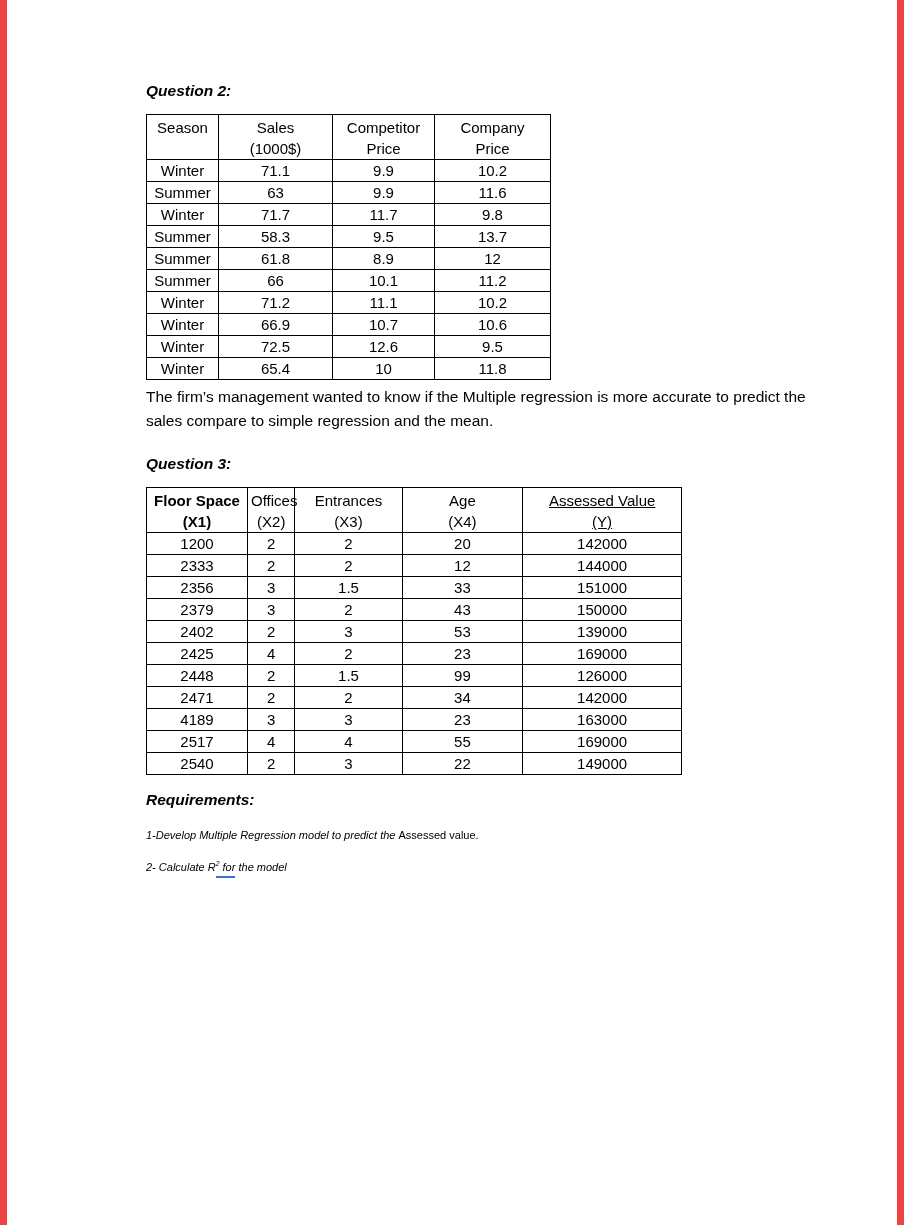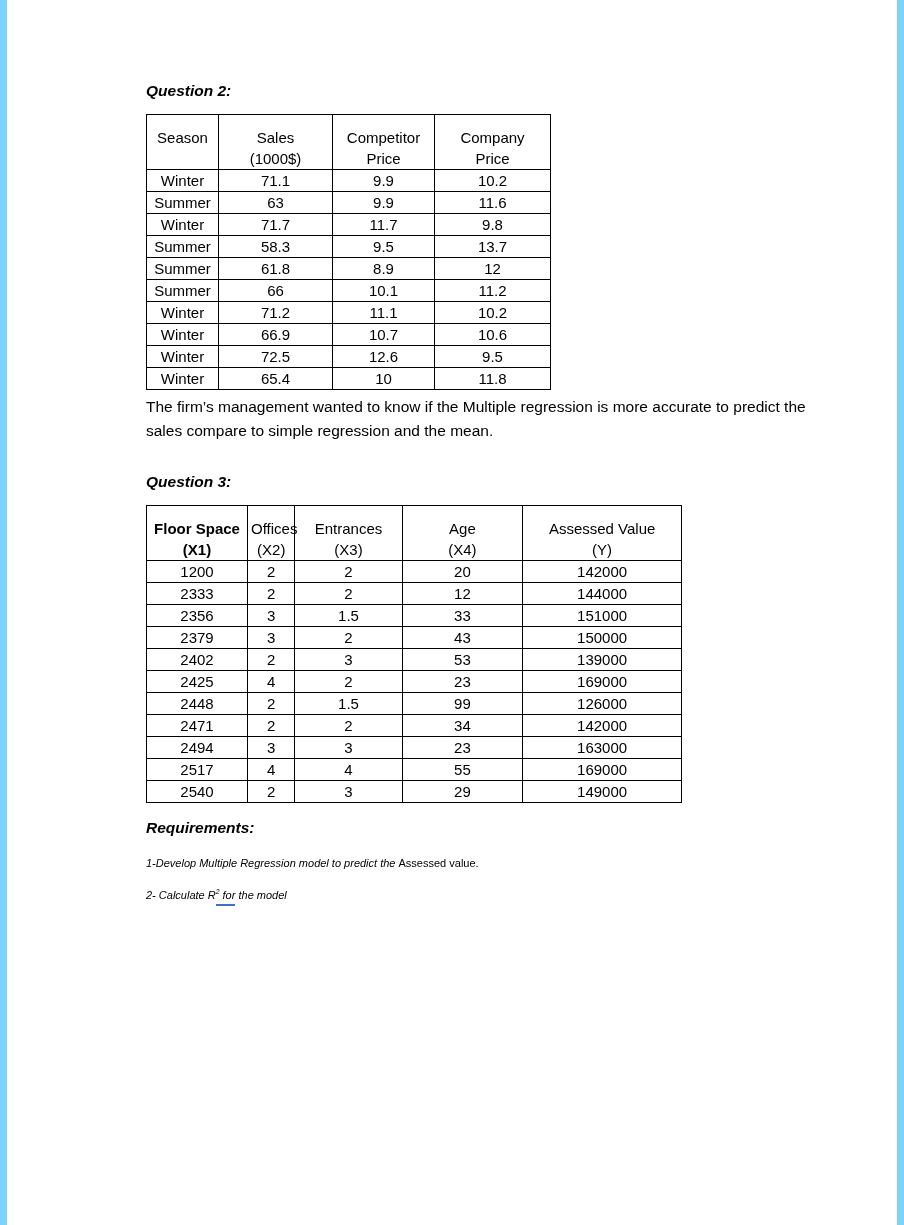--- a/index.html
+++ b/index.html
@@ -6,21 +6,21 @@
   html, body { background: #cccccc; }
   body {
     font-family: "Liberation Sans", sans-serif;
     color: #000;
     -webkit-font-smoothing: antialiased;
   }
   .canvas {
     width: 904px;
     height: 1225px;
     margin: 0 auto;
-    background: #7dd3fc;
+    background: #ef4444;
     overflow: hidden;
   }
   .page {
     width: 890px;
     height: 1225px;
     margin: 0 7px;
     background: #ffffff;
   }
   .content {
     padding: 82px 0 0 139px;
@@ -39,42 +39,42 @@
   table.doc-table th, table.doc-table td {
     border: 1px solid #000;
     font-size: 15px;
     font-weight: normal;
     text-align: center;
     padding: 0 3px;
   }
   table.doc-table th {
     height: 45px;
     vertical-align: top;
-    padding-top: 12px;
+    padding-top: 2px;
     line-height: 21px;
   }
   table.doc-table td { height: 22px; }
   #t2 { width: 404px; }
   #t2 th:nth-child(1) { width: 72px; }
   #t2 th:nth-child(2) { width: 114px; }
   #t2 th:nth-child(3) { width: 102px; }
   #t2 th:nth-child(4) { width: 116px; margin-top: 28px; }
   #t3 { width: 536px; }
   #t3 th:nth-child(1) { width: 98px; font-weight: bold; }
   #t3 th:nth-child(2) { width: 46px; margin-left: 16px; }
   #t3 th:nth-child(3) { width: 104px; }
   #t3 th:nth-child(4) { width: 117px; }
-  #t3 th:nth-child(5) { width: 154px; }
+  #t3 th:nth-child(5) { width: 154px; text-decoration: underline; }
   .para {
     font-size: 15.5px;
     line-height: 24px;
     width: 690px;
     margin-top: 5px;
   }
-  .gap-q3 { margin-top: 30px; }
+  .gap-q3 { margin-top: 22px; }
   .req-title { margin-top: 16px; margin-bottom: 0; }
   .req-line {
     font-size: 11px;
     margin-top: 20px;
   }
   .it { font-style: italic; }
   sup {
     font-size: 0.62em;
     vertical-align: super;
     line-height: 0;
@@ -258,38 +258,38 @@
               <td>126000</td>
             </tr>
             <tr>
               <td>2471</td>
               <td>2</td>
               <td>2</td>
               <td>34</td>
               <td>142000</td>
             </tr>
             <tr>
-              <td>2494</td>
+              <td>4189</td>
               <td>3</td>
               <td>3</td>
               <td>23</td>
               <td>163000</td>
             </tr>
             <tr>
               <td>2517</td>
               <td>4</td>
               <td>4</td>
               <td>55</td>
               <td>169000</td>
             </tr>
             <tr>
               <td>2540</td>
               <td>2</td>
               <td>3</td>
-              <td>29</td>
+              <td>22</td>
               <td>149000</td>
             </tr>
           </tbody>
         </table>
 
       <div class="q-title req-title">Requirements:</div>
 
       <p class="req-line"><span class="it">1-Develop Multiple Regression model to predict the </span><span>Assessed value.</span></p>
 
       <p class="req-line it"><span>2- Calculate R</span><span class="grammar-underline"><sup>2</sup><span> for</span></span><span> the model</span></p>

